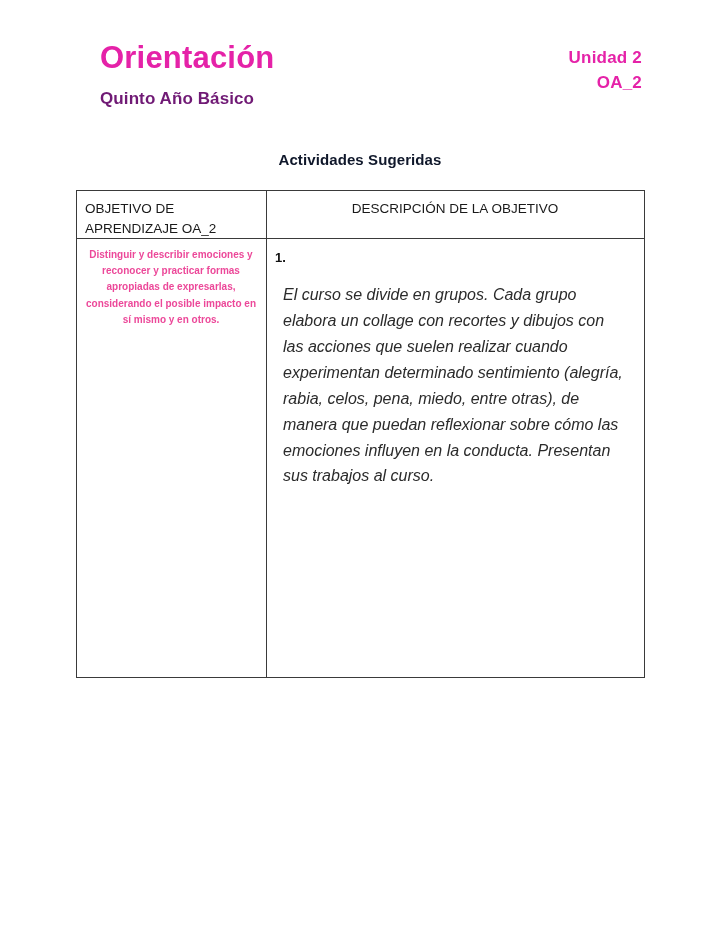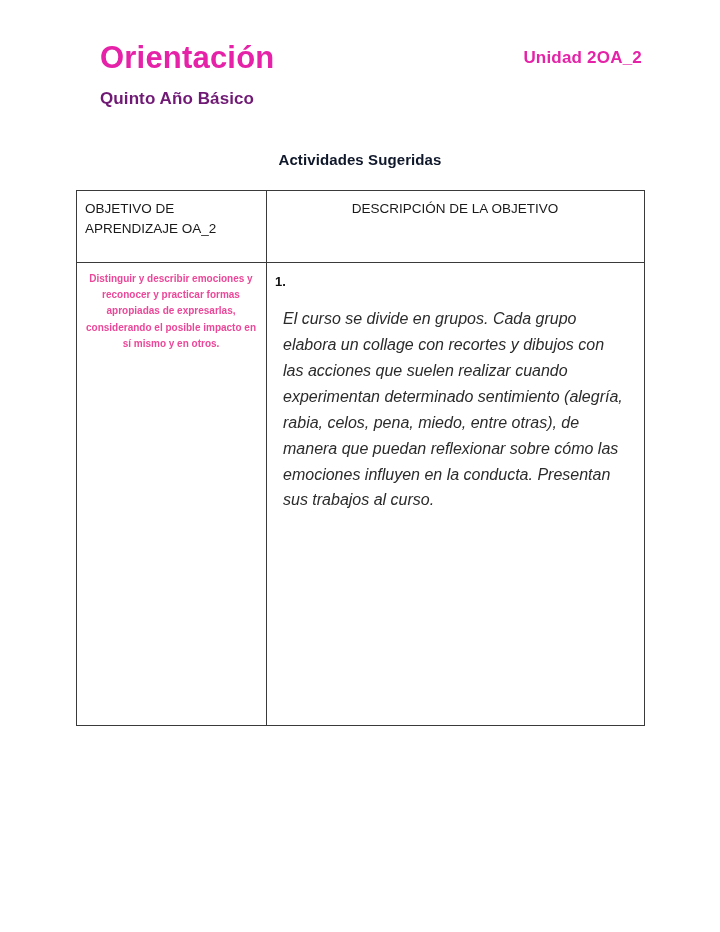--- a/index.html
+++ b/index.html
@@ -44,21 +44,21 @@
   .grade-title {
     font-size: 17px;
     font-weight: bold;
     color: #701a75;
     line-height: 1.2;
     margin-top: 14px;
     letter-spacing: 0.1px;
   }
   .masthead-right {
     display: flex;
-    flex-direction: row;
+    flex-direction: column;
     align-items: flex-end;
     padding-top: 4px;
   }
   .unit-label, .oa-label {
     font-size: 17px;
     font-weight: bold;
     color: #e522a8;
     line-height: 1.45;
     letter-spacing: 0.2px;
   }
@@ -79,21 +79,21 @@
     width: 568px;
   }
   table.activities {
     border-collapse: collapse;
     width: 568px;
     table-layout: fixed;
   }
   table.activities td {
     border: 1px solid #3a3a3a;
     vertical-align: top;
-    padding: 8px 9px 24px 8px;
+    padding: 8px 9px 0 8px;
   }
   col.col-objetivo { width: 190px; }
   col.col-descripcion { width: 378px; }
 
   .th-objetivo {
     font-size: 13.5px;
     font-weight: normal;
     color: #1a1a1a;
     line-height: 1.45;
     height: 38px;

